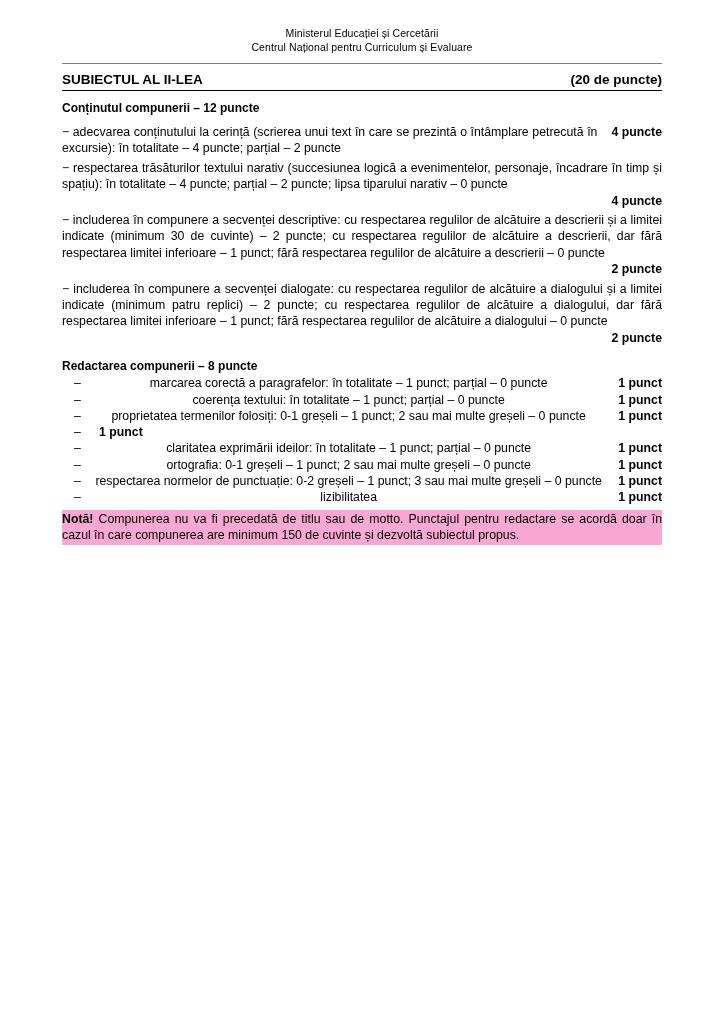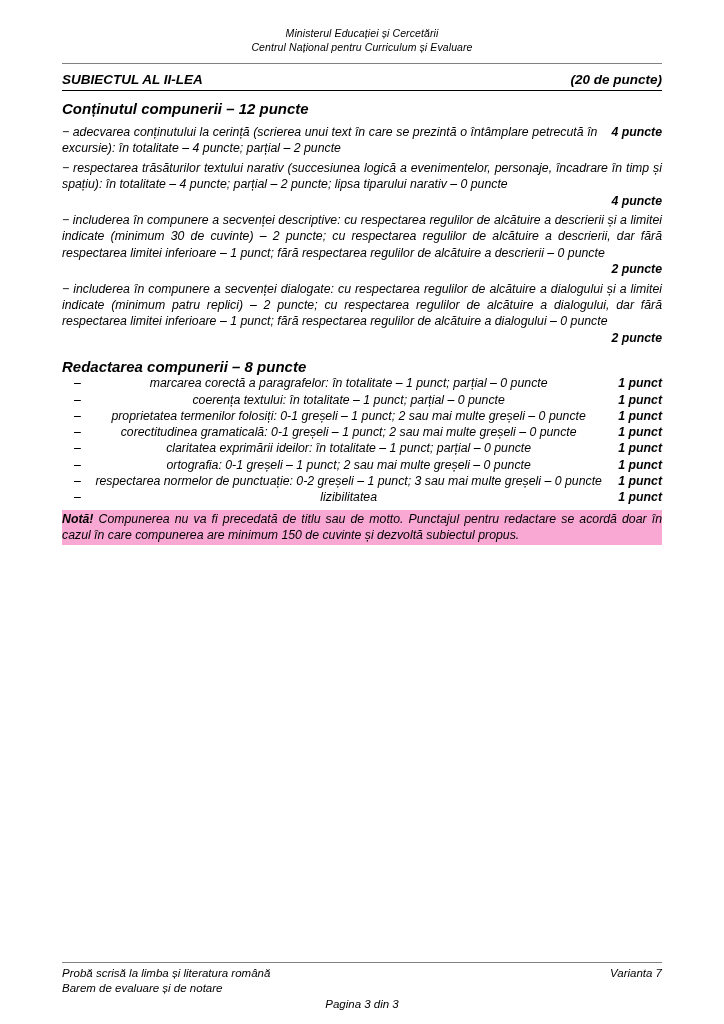--- a/index.html
+++ b/index.html
@@ -16,21 +16,20 @@
     position: relative;
     overflow: hidden;
   }
   .page {
     position: absolute;
     left: 0; top: 0;
     width: 724px;
     height: 1024px;
     box-sizing: border-box;
     padding: 4px;
-    font-style: italic;
   }
   .content {
     position: absolute;
     left: 62px;
     top: 26px;
     width: 600px;
   }
 
   
   .doc-header {
@@ -57,21 +56,21 @@
     font-size: 13.5px;
     line-height: 18px;
     border-bottom: 1.3px solid #000;
     padding-bottom: 1px;
     margin-top: 7px;
   }
 
   
   .section-heading {
     font-weight: bold;
-    font-size: 15px;
+    font-size: 12px;
     line-height: 17px;
     margin-top: 9px;
   }
   .section-heading.tight { margin-top: 12px; }
 
   
   .criterion {
     font-size: 12.3px;
     line-height: 16.4px;
     text-align: justify;
@@ -213,21 +212,20 @@
         <span class="txt">coerența textului: în totalitate – 1 punct; parțial – 0 puncte</span>
         <span class="pts">1 punct</span>
       </li>
       <li>
         <span class="dash">–</span>
         <span class="txt">proprietatea termenilor folosiți: 0-1 greșeli – 1 punct; 2 sau mai multe greșeli – 0 puncte</span>
         <span class="pts">1 punct</span>
       </li>
       <li>
         <span class="dash">–</span>
-        <span class="txt">corectitudinea gramaticală: 0-1 greșeli – 1 punct; 2 sau mai multe greșeli – 0 puncte</span>
         <span class="pts">1 punct</span>
       </li>
       <li>
         <span class="dash">–</span>
         <span class="txt">claritatea exprimării ideilor: în totalitate – 1 punct; parțial – 0 puncte</span>
         <span class="pts">1 punct</span>
       </li>
       <li>
         <span class="dash">–</span>
         <span class="txt">ortografia: 0-1 greșeli – 1 punct; 2 sau mai multe greșeli – 0 puncte</span>
@@ -244,25 +242,14 @@
         <span class="pts">1 punct</span>
       </li>
     </ul>
 
     <div class="nota-box" style="background: #f9a8d4;">
       <b>Notă!</b><span> Compunerea nu va fi precedată de titlu sau de motto. Punctajul pentru redactare se acordă doar în cazul în care compunerea are minimum 150 de cuvinte și dezvoltă subiectul propus.</span>
     </div>
 
   </div>
 
-  <div class="footer">
-    <hr class="hr-bottom">
-    <div class="footer-row">
-      <div class="footer-left">
-        <div>Probă scrisă la limba și literatura română</div>
-        <div>Barem de evaluare și de notare</div>
-      </div>
-      <div>Varianta 7</div>
-    </div>
-    <div class="footer-page">Pagina 3 din 3</div>
-  </div>
 
 </div>
 
 </body></html>

